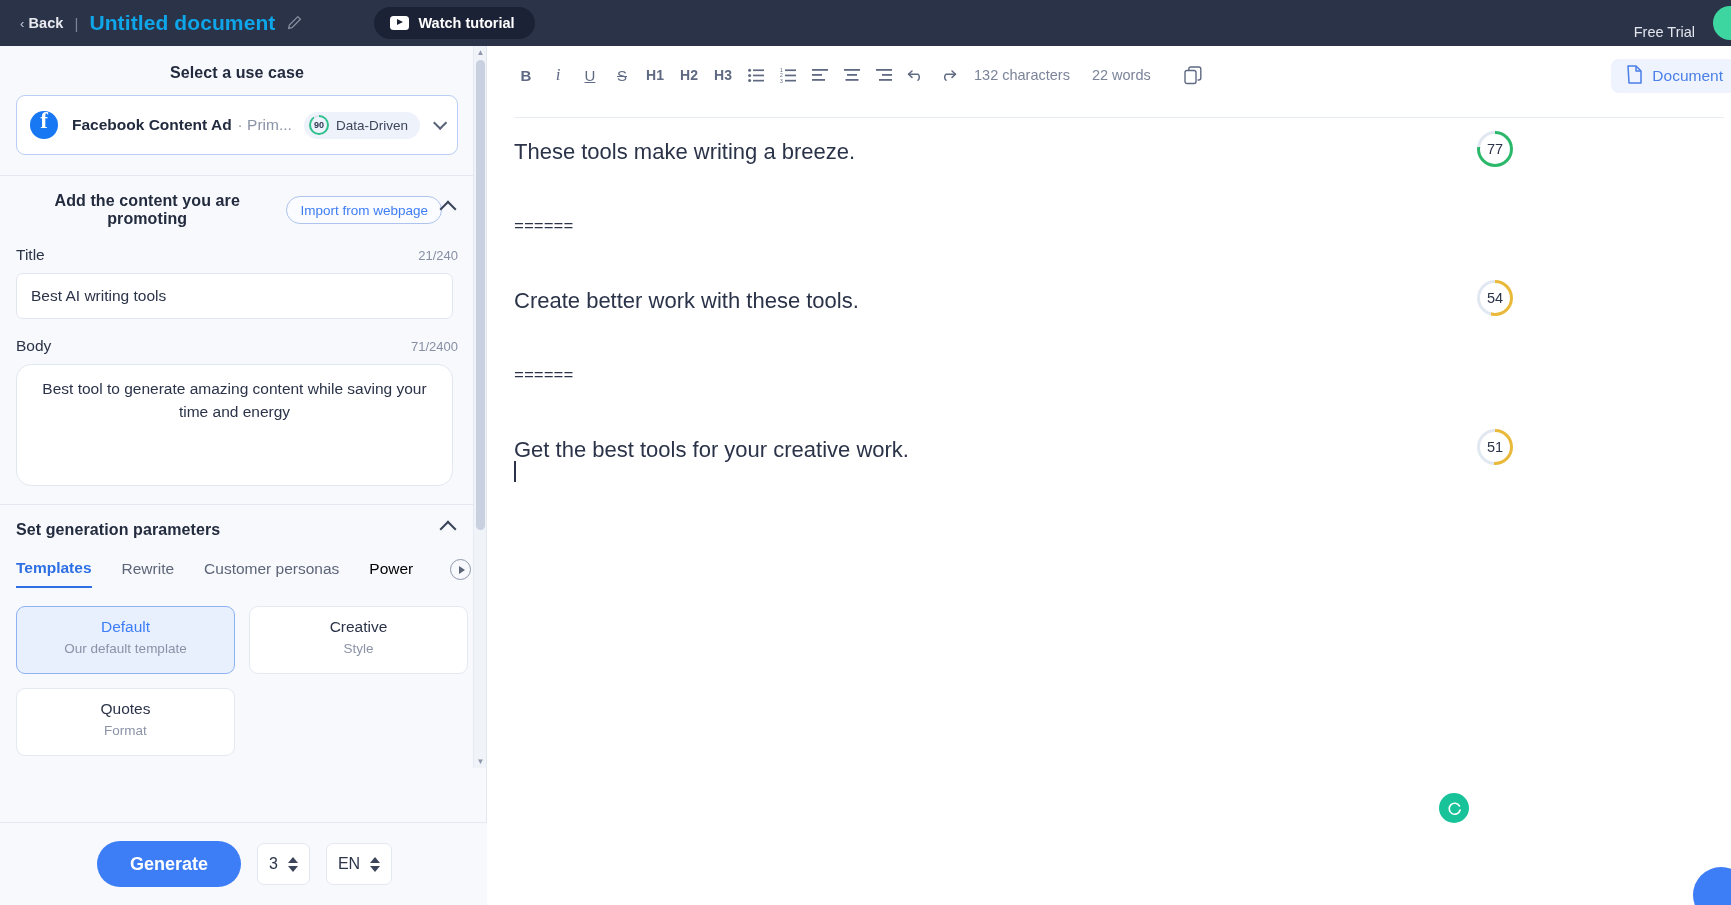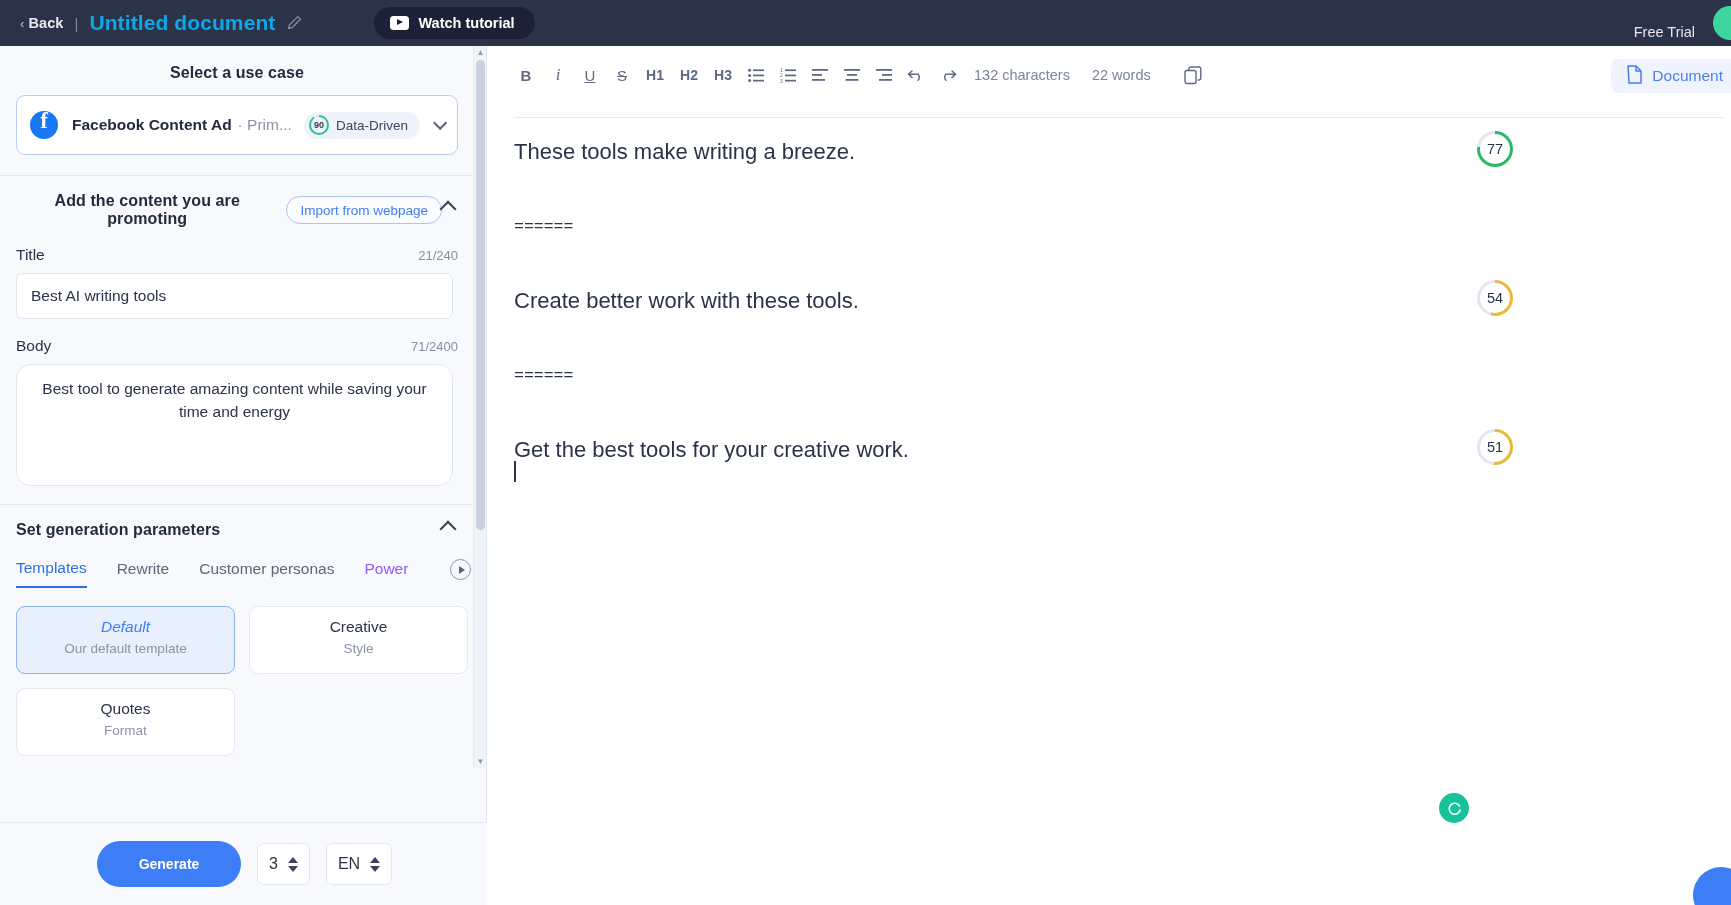--- a/index.html
+++ b/index.html
@@ -173,56 +173,56 @@
   .params-sect { padding: 16px 16px 0; }
   .tabs {
     display: flex; align-items: center; gap: 30px; margin-top: 18px;
     position: relative; height: 33px;
   }
   .tab {
     font-size: 15.5px; color: #5d6578; cursor: pointer; white-space: nowrap;
     padding-bottom: 9px;
   }
   .tab.active {
-    color: #2f6fe4; font-weight: 400;
+    color: #2f6fe4; font-weight: 700;
     border-bottom: 2.5px solid #2f6fe4;
   }
-  .tab.faded { color: #8b5cf6; }
+  .tab.faded { color: #000000; }
   .tab-next {
     position: absolute; left: 434px; top: 2px;
     width: 21px; height: 21px; border-radius: 50%;
     border: 1.4px solid #8d96aa; display: flex; align-items: center;
     justify-content: center; cursor: pointer; background: #f7f9fc;
   }
   .tab-next::after {
     content: ""; border-left: 6px solid #5d6578;
     border-top: 4px solid transparent; border-bottom: 4px solid transparent;
     margin-left: 2px;
   }
   .tmpl-grid {
     display: flex; flex-wrap: wrap; gap: 14px; margin-top: 16px; width: 452px;
   }
   .tmpl-card {
     width: 219px; height: 68px; border: 1px solid #e4e9f2; border-radius: 9px;
     background: #ffffff; padding: 11px 14px; cursor: pointer;
   }
   .tmpl-card.sel { background: #e8f0fe; border: 1.5px solid #8fb3f2; }
   .tmpl-name { font-size: 15.5px; color: #2b3349; }
-  .tmpl-card.sel .tmpl-name { color: #3d7df6; font-style: italic; }
+  .tmpl-card.sel .tmpl-name { color: #3d7df6; }
   .tmpl-desc { font-size: 13.5px; color: #8b93a6; margin-top: 5px; }
 
   
   .sb-footer {
     position: absolute; left: 0; bottom: 0; width: 487px; height: 83px;
     background: #f7f9fc; border-top: 1px solid #e5eaf2;
     display: flex; align-items: center; padding-left: 97px; gap: 16px;
   }
   .gen-btn {
     width: 144px; height: 46px; border-radius: 23px; background: #3d7df6;
-    color: #ffffff; font-size: 14px; font-weight: 700;
+    color: #ffffff; font-size: 18px; font-weight: 700;
     display: flex; align-items: center; justify-content: center; cursor: pointer;
   }
   .stepper {
     height: 42px; border: 1px solid #e2e7f1; border-radius: 7px;
     background: #ffffff; display: flex; align-items: center; gap: 10px;
     padding: 0 11px; cursor: pointer;
   }
   .stepper-val { font-size: 16px; color: #2b3349; }
   .updown {
     display: flex; flex-direction: column; gap: 3px; align-items: center;

